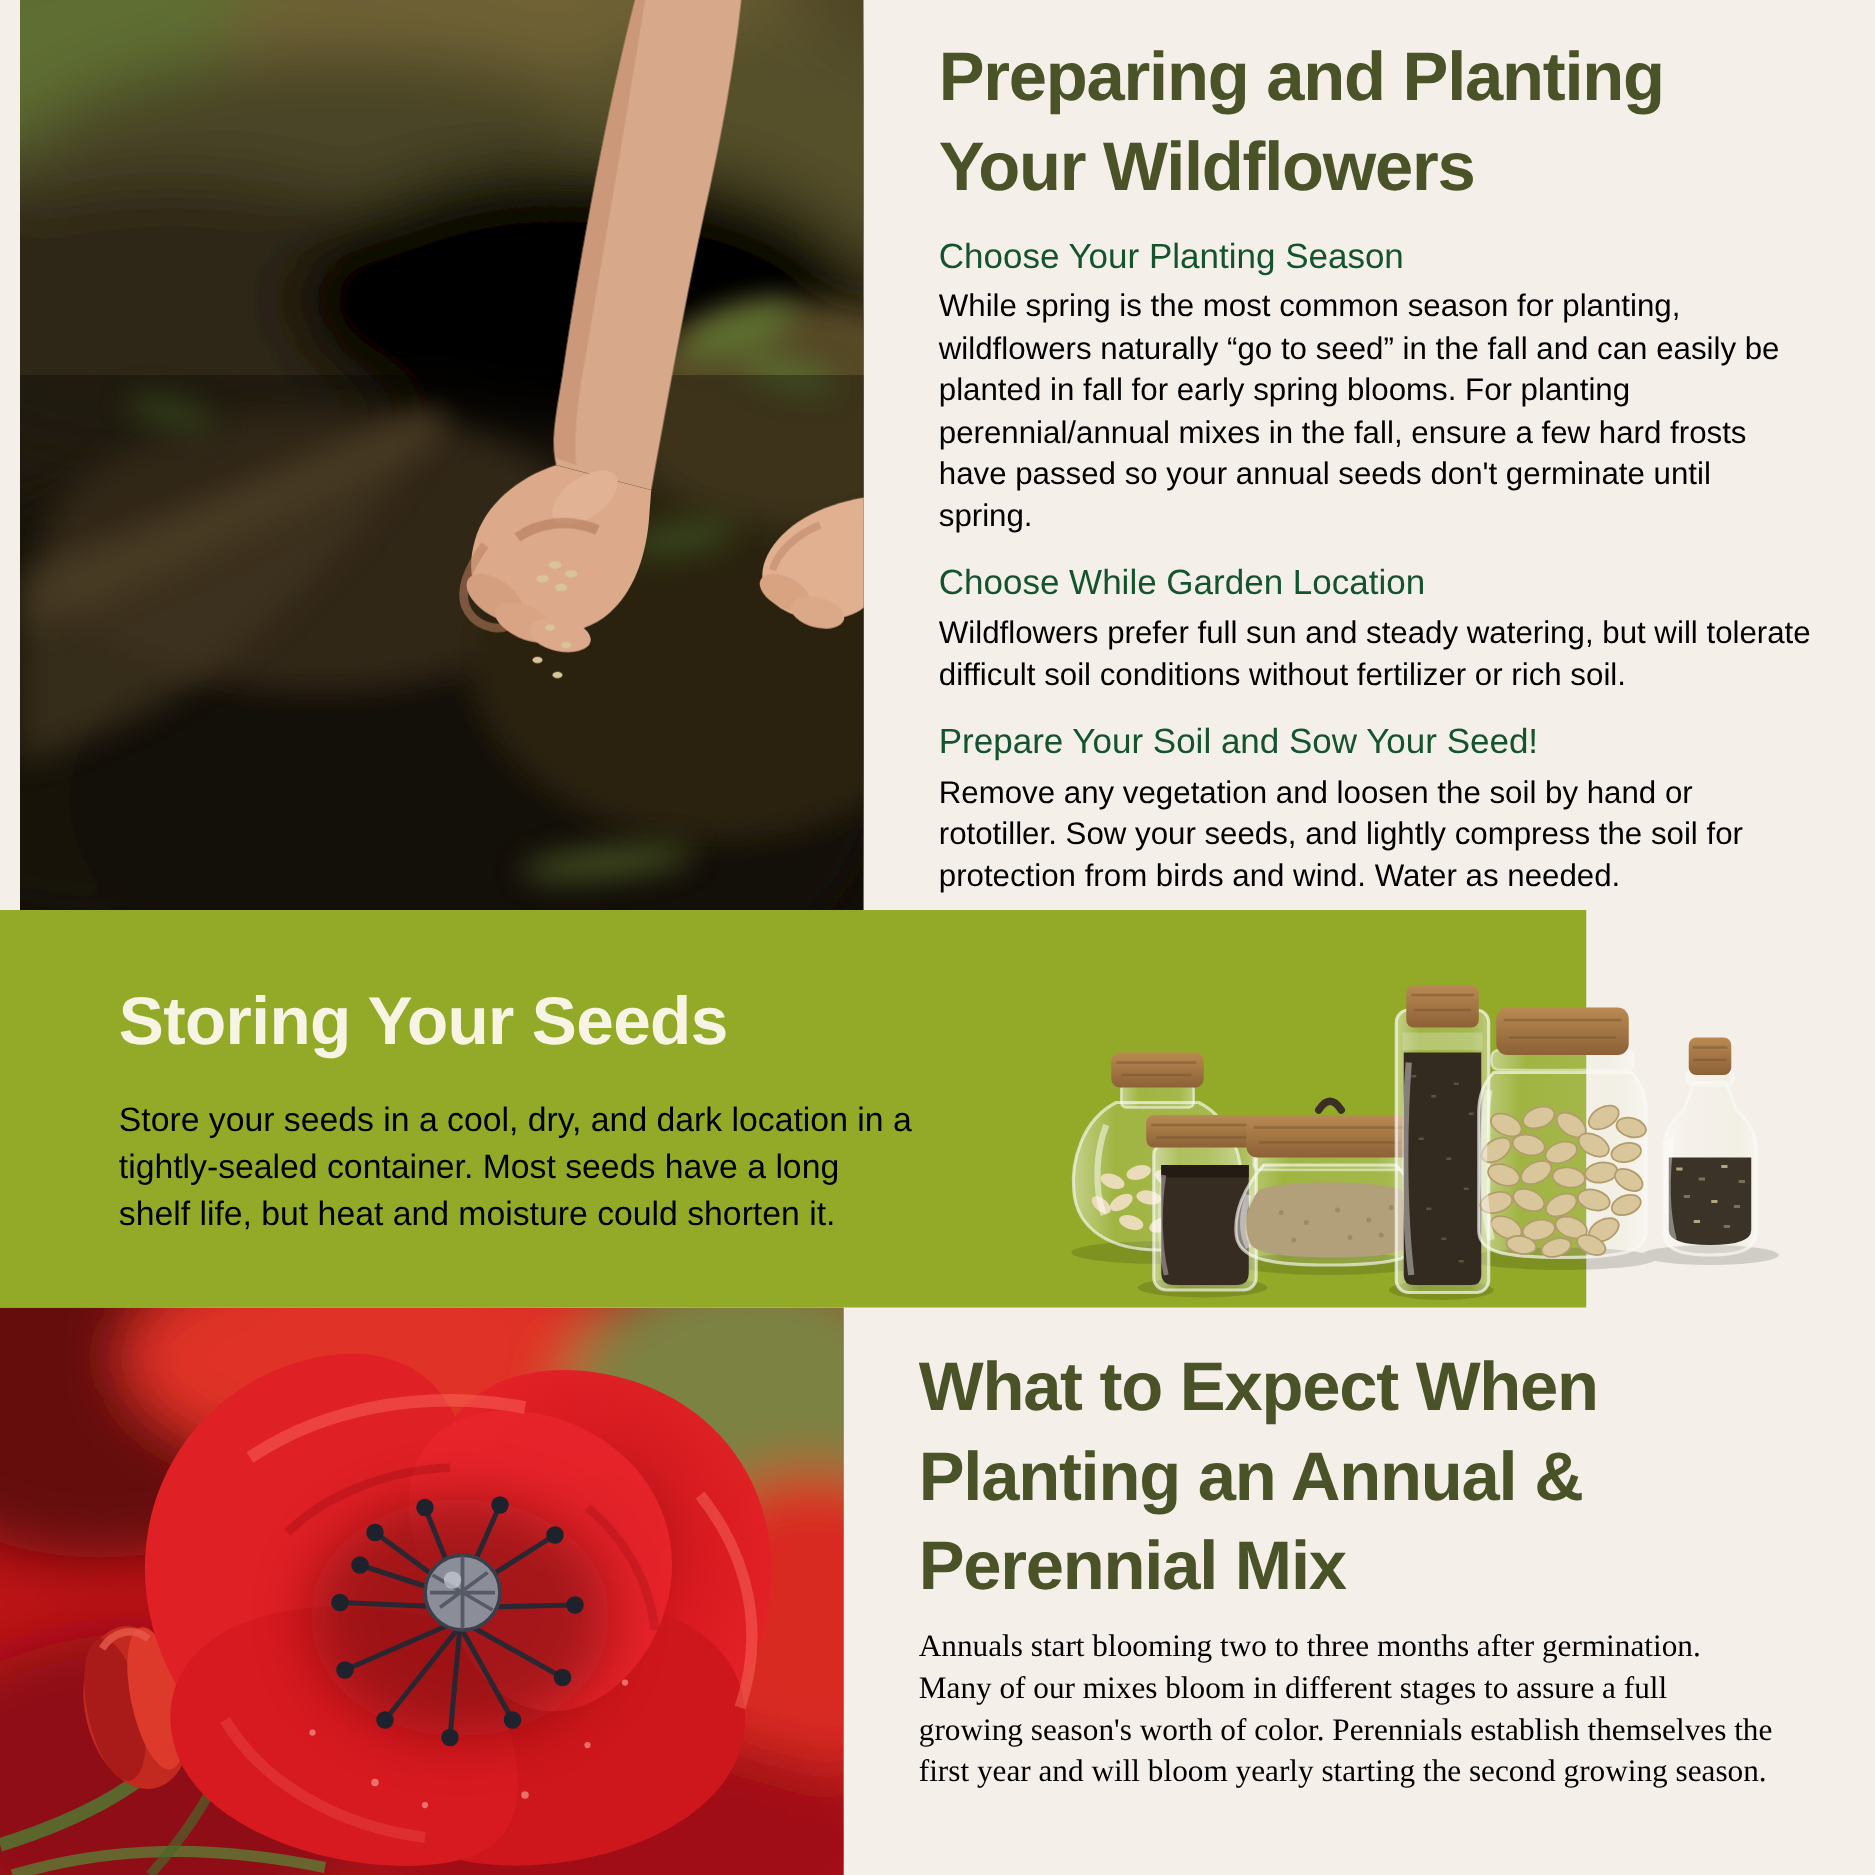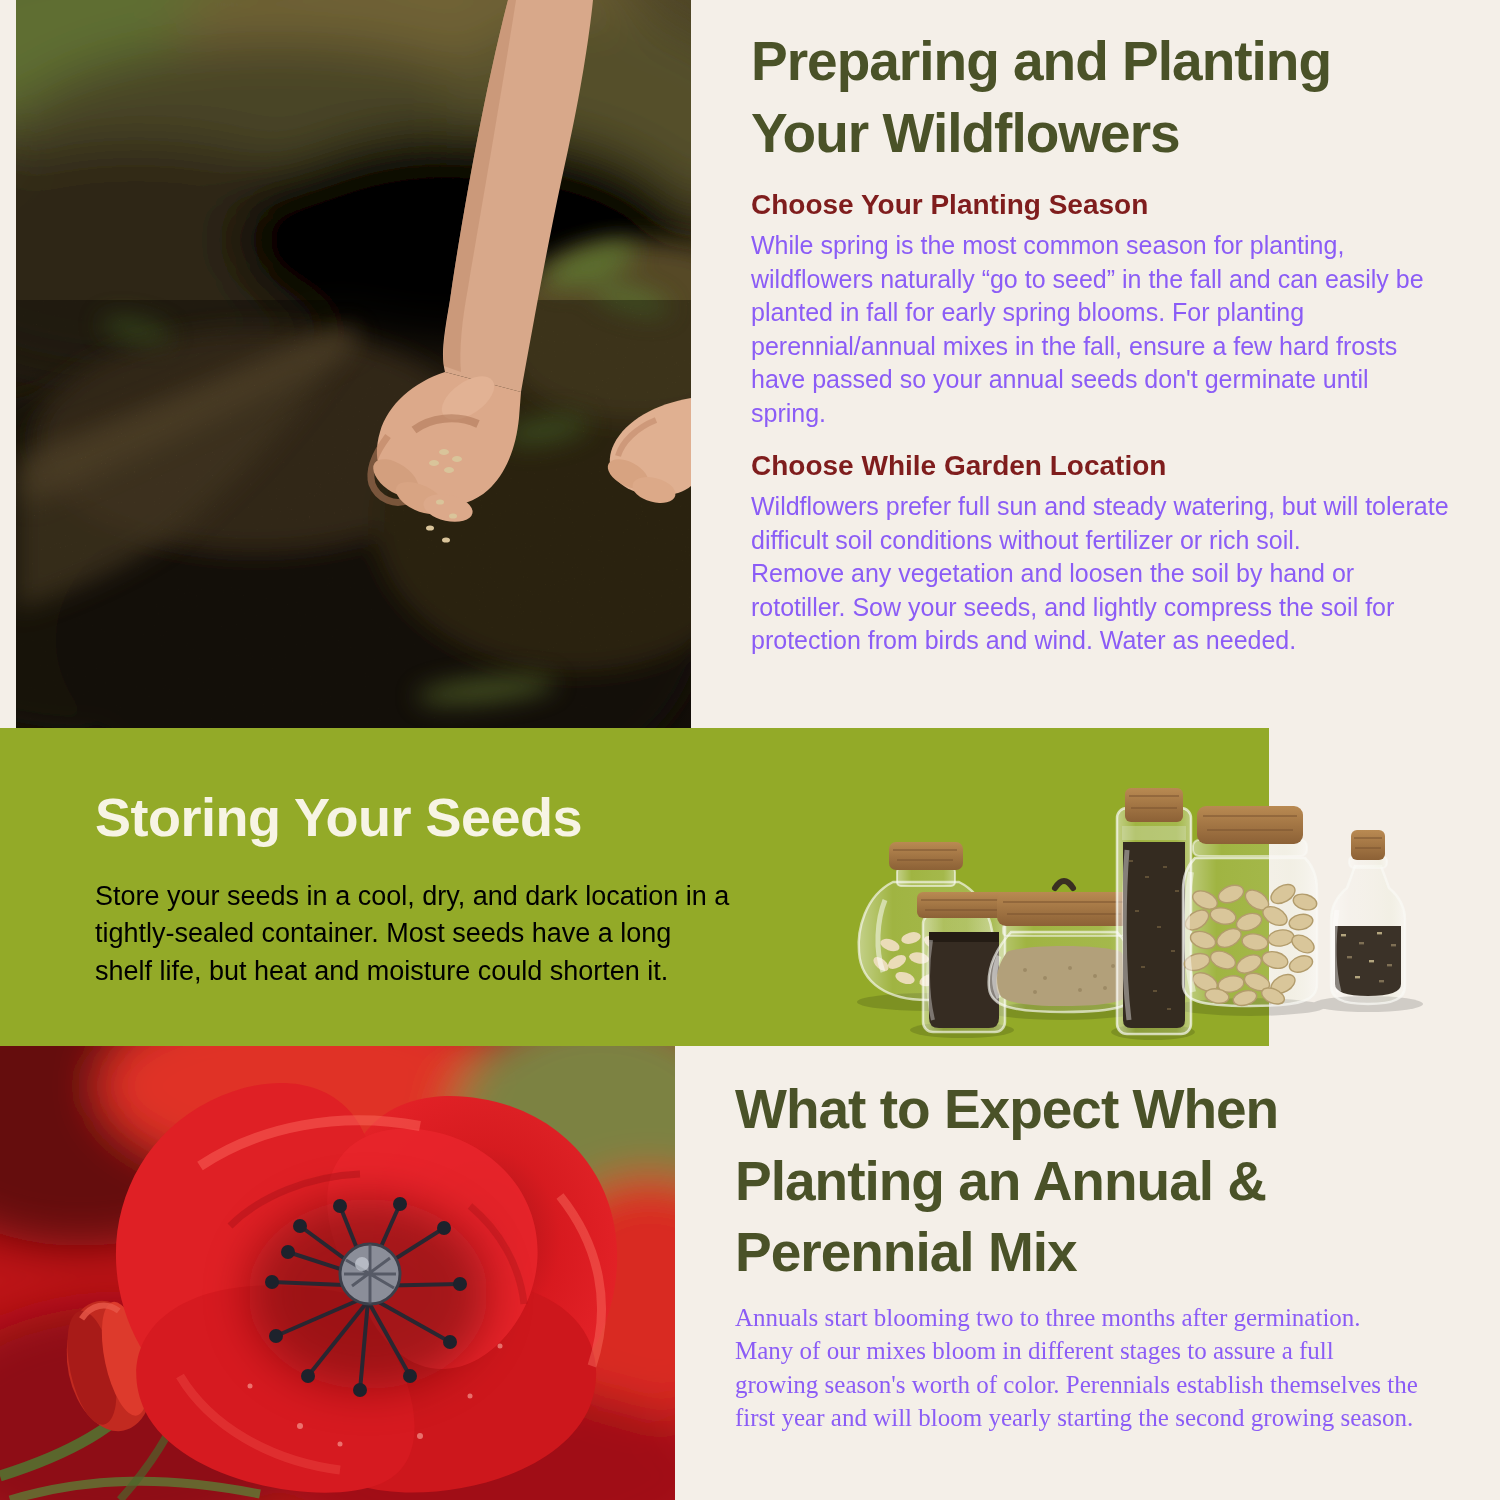--- a/index.html
+++ b/index.html
@@ -7,22 +7,22 @@
   .page{position:relative;width:1500px;height:1500px;overflow:hidden;background:#F4EFE8;}
 
   
   .sec-top{position:absolute;left:16px;top:0;width:1500px;height:724px;display:flex;}
   .photo-top{width:675px;height:728px;flex:none;overflow:hidden;}
   .panel{flex:1;box-sizing:border-box;}
   .panel-top{padding:26px 66px 0 60px;}
   h1.big-title{margin:0;font-size:55px;line-height:1.3;letter-spacing:-1px;
     font-weight:bold;color:#4A5228;}
   h1.big-title span{display:block;}
-  .subhead{margin:20px 0 8px 0;font-size:28px;font-weight:bold;color:#7f1d1d;line-height:1.15;}
-  .bodytext{margin:0;font-size:25px;line-height:1.34;color:#8b5cf6;max-width:705px;}
+  .subhead{margin:20px 0 8px 0;font-size:28px;font-weight:normal;color:#14532d;line-height:1.15;}
+  .bodytext{margin:0;font-size:25px;line-height:1.34;color:#000000;max-width:705px;}
 
   
   .sec-band{position:absolute;left:0;top:728px;width:1269px;height:318px;background:#93AA28;}
   .band-text{position:absolute;left:95px;top:58px;width:660px;}
   h2.band-title{margin:0;font-size:54px;font-weight:bold;color:#F7F4E4;letter-spacing:-0.5px;}
   .band-body{margin:30px 0 0 0;font-size:27px;line-height:1.38;color:#000000;max-width:640px;}
   .jars-wrap{position:absolute;left:845px;top:52px;width:650px;height:266px;}
 
   
   .sec-bottom{position:absolute;left:0;top:1046px;width:1500px;height:454px;display:flex;}
@@ -125,20 +125,21 @@
         <span>Preparing and Planting</span>
         <span>Your Wildflowers</span>
       </h1>
 
       <h3 class="subhead">Choose Your Planting Season</h3>
       <p class="bodytext">While spring is the most common season for planting, wildflowers naturally “go to seed” in the fall and can easily be planted in fall for early spring blooms. For planting perennial/annual mixes in the fall, ensure a few hard frosts have passed so your annual seeds don't germinate until spring.</p>
 
       <h3 class="subhead">Choose While Garden Location</h3>
       <p class="bodytext">Wildflowers prefer full sun and steady watering, but will tolerate difficult soil conditions without fertilizer or rich soil.</p>
 
+      <h3 class="subhead">Prepare Your Soil and Sow Your Seed!</h3>
       <p class="bodytext">Remove any vegetation and loosen the soil by hand or rototiller. Sow your seeds, and lightly compress the soil for protection from birds and wind. Water as needed.</p>
     </div>
   </section>
 
   <section class="sec-band">
     <div class="band-text">
       <h2 class="band-title">Storing Your Seeds</h2>
       <p class="band-body">Store your seeds in a cool, dry, and dark location in a tightly-sealed container. Most seeds have a long shelf life, but heat and moisture could shorten it.</p>
     </div>
 

